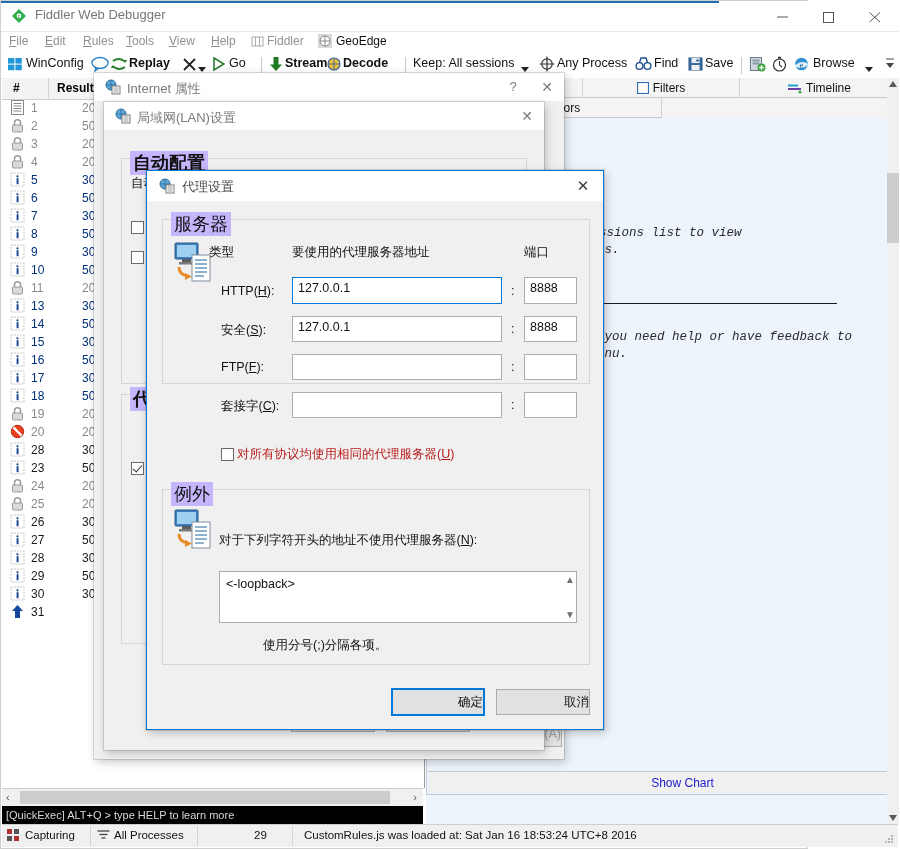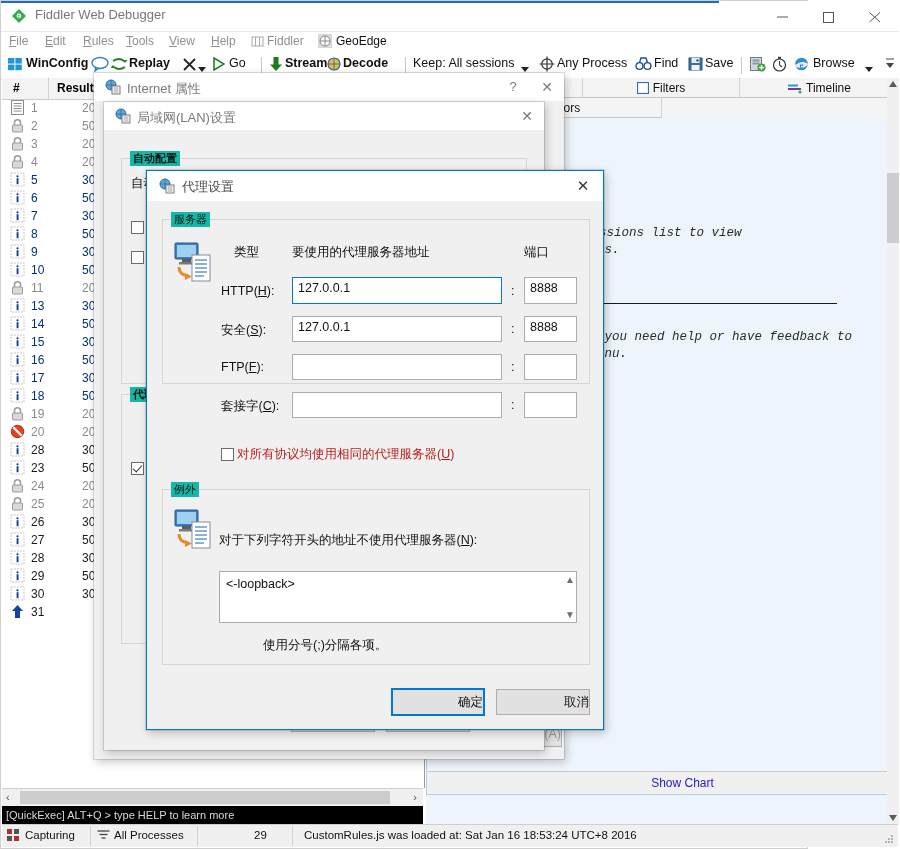--- a/index.html
+++ b/index.html
@@ -75,21 +75,21 @@
 
   
   .dlg{position:absolute;background:#f0f0f0;box-shadow:0 0 0 1px rgba(0,0,0,.12), 2px 3px 9px rgba(0,0,0,.22);}
   .dlg-title{position:absolute;left:0;top:0;width:100%;background:#ffffff;box-sizing:border-box;}
   .dlg-ticon{position:absolute;left:11px;top:9px;}
   .dlg-tlabel{position:absolute;left:33px;top:7px;font-size:13px;color:#7a7a7a;}
   .dlg-close{position:absolute;top:0;right:0;width:34px;height:100%;}
   .dlg-help{position:absolute;top:0;right:34px;width:34px;height:100%;font-size:13px;color:#7a7a7a;text-align:center;}
 
   .group{position:absolute;border:1px solid #d6d6d6;box-sizing:border-box;}
-  .group-lbl{position:absolute;background:#14b8a6;font-size:11px;color:#111;padding:0 3px;text-align:right;}
+  .group-lbl{position:absolute;background:#c4b5fd;font-size:18px;color:#111;padding:0 3px;text-align:right;}
 
   .fld-lbl{position:absolute;font-size:12.5px;color:#111;white-space:nowrap;}
   .fld-lbl u{text-decoration:underline;}
   .txtbox{position:absolute;background:#fff;border:1px solid #adadad;box-sizing:border-box;font-size:12.5px;color:#111;padding:2px 5px;line-height:17px;}
   .txtbox.focused{border:1px solid #0078d7;}
   .txtbox.multi{padding:4px 6px;}
   .colon{position:absolute;font-size:12.5px;color:#111;}
 
   .cb{position:absolute;width:13px;height:13px;border:1px solid #6b6b6b;background:#fff;box-sizing:border-box;}
   .cb.checked::after{content:"";position:absolute;left:3px;top:0px;width:4px;height:8px;border:solid #333;border-width:0 1.6px 1.6px 0;transform:rotate(42deg);}
@@ -160,21 +160,21 @@
 
   <div class="toolbar">
     <span class="tbicon" style="left:6px">
       <svg width="16" height="16" viewBox="0 0 16 16">
           <rect x="1" y="2" width="6.4" height="5.6" fill="#2196d8"></rect>
           <rect x="8.4" y="2" width="6.4" height="5.6" fill="#2196d8"></rect>
           <rect x="1" y="8.6" width="6.4" height="5.6" fill="#2196d8"></rect>
           <rect x="8.4" y="8.6" width="6.4" height="5.6" fill="#2196d8"></rect>
         </svg>
     </span>
-    <span class="tool" style="left:25px;font-weight:bold">WinConfig</span>
+    <span class="tool" style="left:25px;font-weight:normal">WinConfig</span>
     <span class="tbicon" style="left:90px">
       <svg width="18" height="16" viewBox="0 0 18 16">
           <ellipse cx="9" cy="7" rx="8" ry="5.5" fill="none" stroke="#2b7fc4" stroke-width="1.3"></ellipse>
           <path d="M5 11 L4 15 L8 12" fill="none" stroke="#2b7fc4" stroke-width="1.3"></path>
         </svg>
     </span>
     <span class="tbicon" style="left:110px">
       <svg width="16" height="16" viewBox="0 0 16 16">
           <path d="M2 5 q6 -4 11 0" stroke="#2a7d2e" stroke-width="1.8" fill="none"></path>
           <path d="M14 7 l-2.5 -3 h5z" fill="#2a7d2e"></path>
@@ -728,21 +728,21 @@
         <line x1="21" y1="19" x2="33" y2="19" stroke="#6f9fc6" stroke-width="1.6"></line>
         <line x1="21" y1="23" x2="33" y2="23" stroke="#6f9fc6" stroke-width="1.6"></line>
         <line x1="21" y1="27" x2="33" y2="27" stroke="#6f9fc6" stroke-width="1.6"></line>
         <line x1="21" y1="31" x2="33" y2="31" stroke="#6f9fc6" stroke-width="1.6"></line>
         <line x1="21" y1="35" x2="30" y2="35" stroke="#6f9fc6" stroke-width="1.6"></line>
         <path d="M5 26 q0 8 9 9" fill="none" stroke="#e8892a" stroke-width="3"></path>
         <polygon points="11,32 18,35.5 11,39" fill="#e8892a"></polygon>
       </svg>
     </span>
 
-    <span class="fld-lbl" style="left:87px;top:73px;">类型</span>
+    <span class="fld-lbl" style="left:62px;top:73px;">类型</span>
     <span class="fld-lbl" style="left:145px;top:73px;">要使用的代理服务器地址</span>
     <span class="fld-lbl" style="left:377px;top:73px;">端口</span>
 
     <span class="fld-lbl" style="left:74px;top:113px;">HTTP(<u>H</u>):</span>
     <div class="txtbox focused" style="left:145px;top:106px;width:210px;height:27px;">127.0.0.1</div>
     <span class="colon" style="left:364px;top:113px;">:</span>
     <div class="txtbox" style="left:377px;top:106px;width:53px;height:27px;">8888</div>
 
     <span class="fld-lbl" style="left:74px;top:151px;">安全(<u>S</u>):</span>
     <div class="txtbox" style="left:145px;top:145px;width:210px;height:26px;">127.0.0.1</div>

